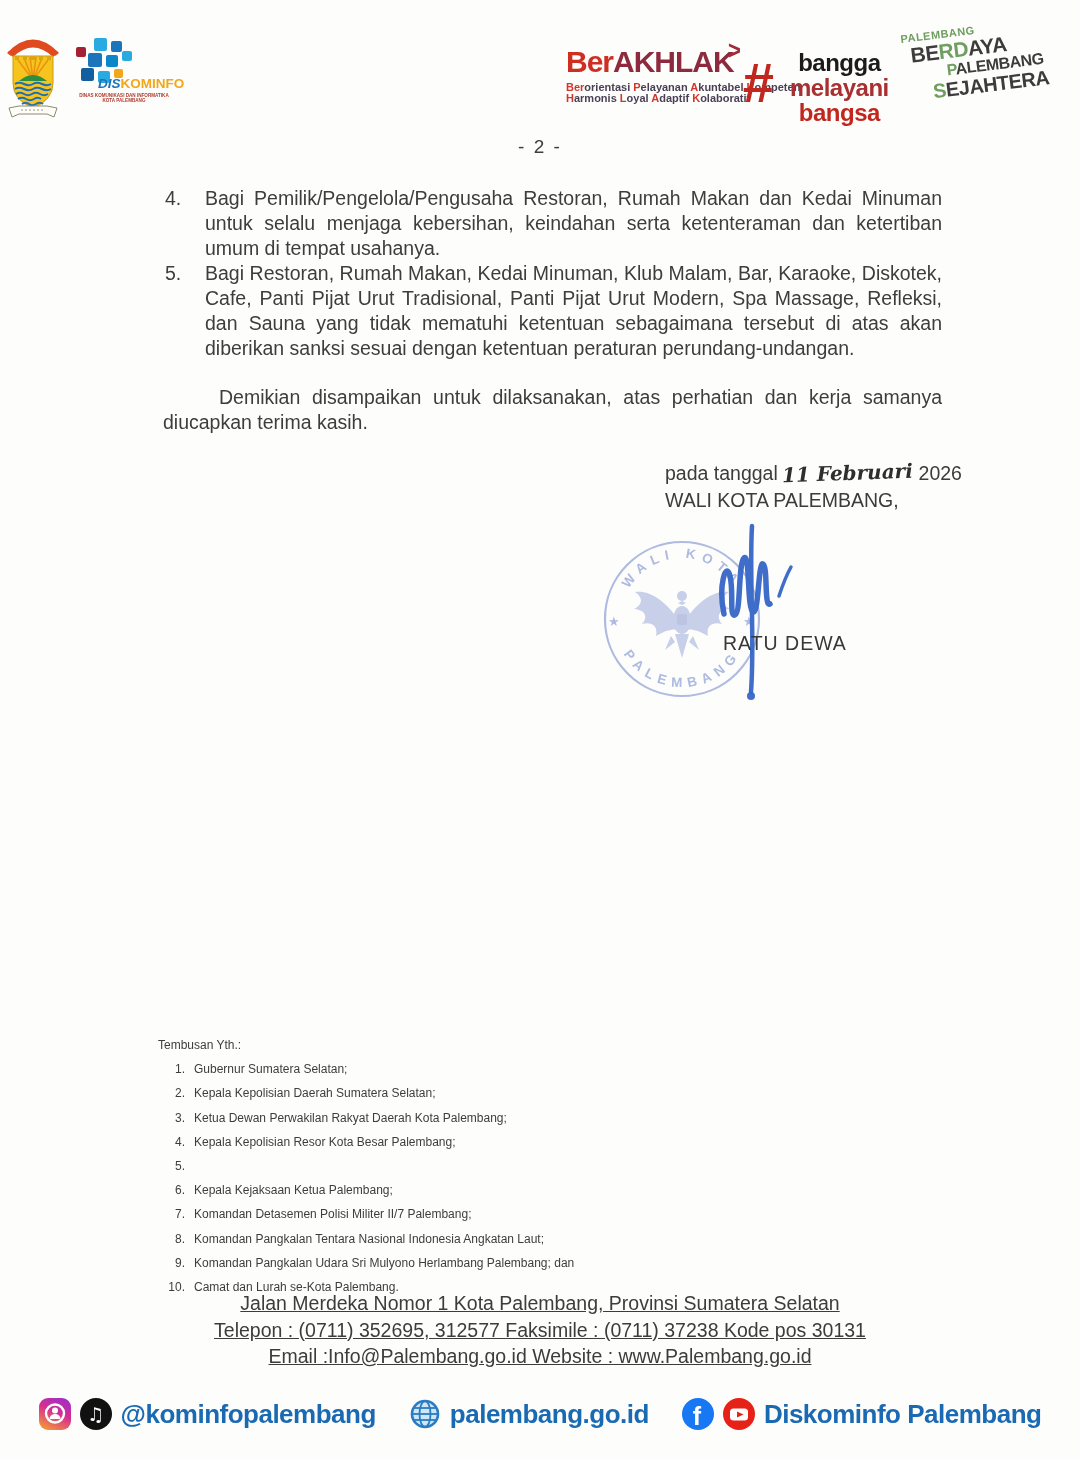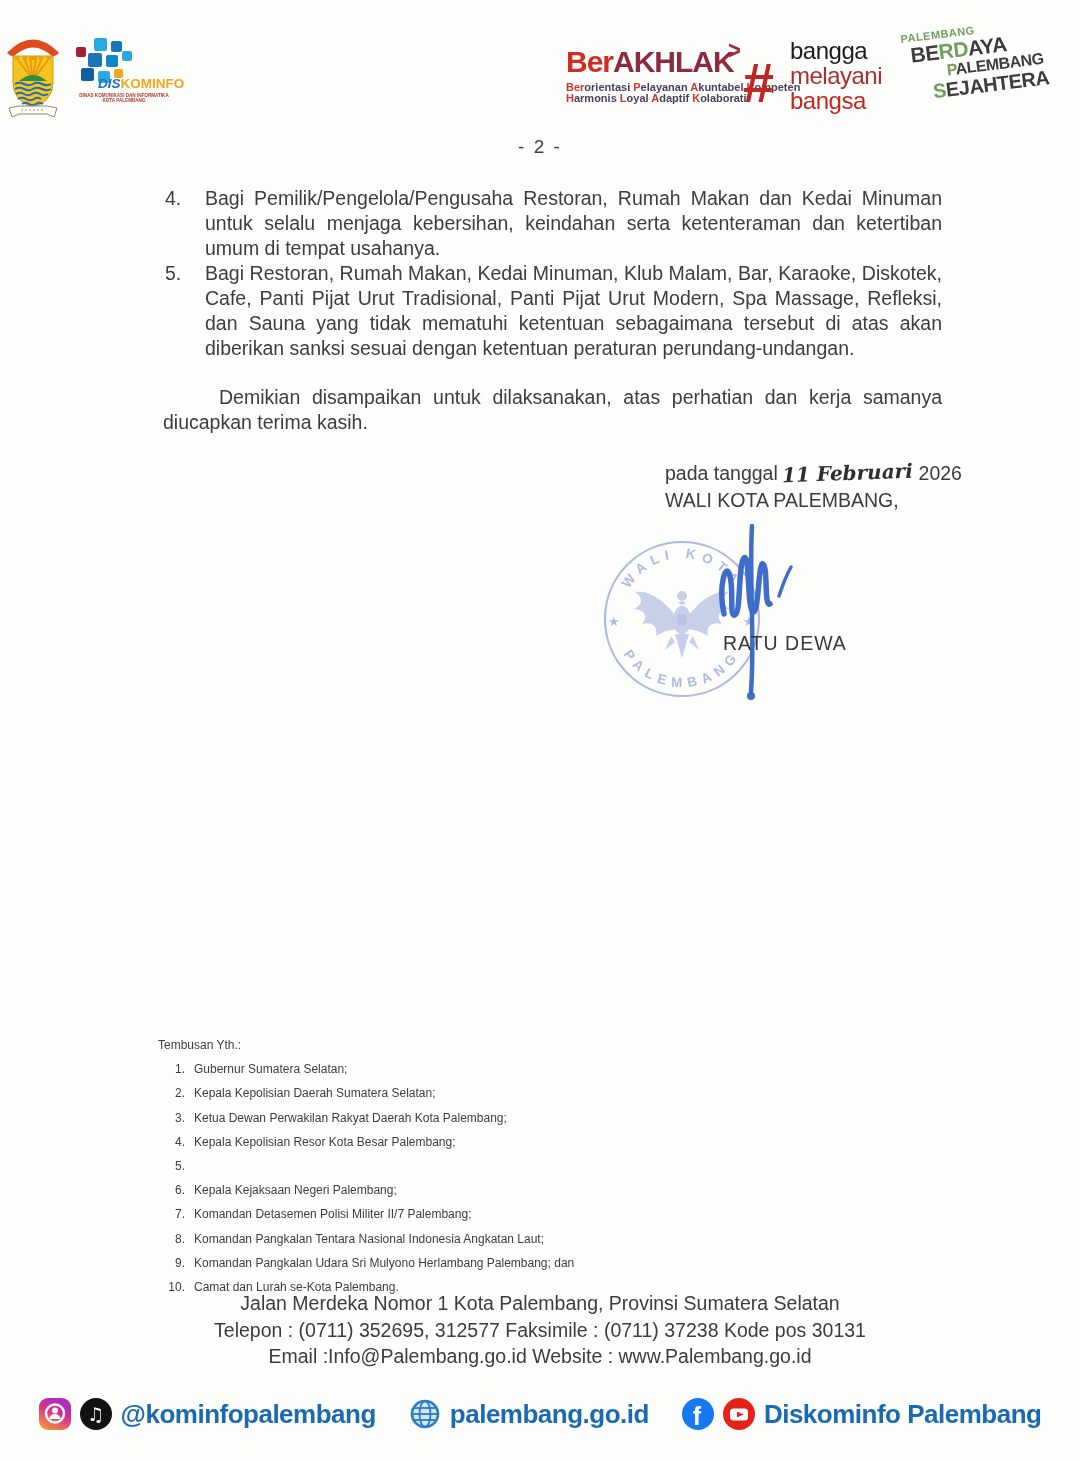--- a/index.html
+++ b/index.html
@@ -25,21 +25,21 @@
   .berakhlak { position:absolute; left:566px; top:46px; width:180px; }
   .bk-word { font-size:30px; font-weight:bold; letter-spacing:-1px; line-height:32px; white-space:nowrap; }
   .bk-red { color:#cf2e23; }
   .bk-maroon { color:#8e2a3e; }
   .bk-chev { position:absolute; left:162px; top:-8px; font-size:22px; font-weight:bold; color:#a32a39; transform:scaleY(1.2); }
   .bk-tagline { font-size:11px; font-weight:bold; color:#4a3f55; line-height:9.6px; white-space:nowrap; margin-top:5px; }
   .bk-tagline .tg-red { color:#d2362b; }
 
   .bangga { position:absolute; left:742px; top:38px; width:150px; }
   .bangga-hash { position:absolute; left:0; top:12px; font-size:56px; font-weight:bold; font-style:italic; color:#c0271e; }
-  .bangga-words { position:absolute; left:48px; top:0; font-size:24px; font-weight:normal; line-height:25px; letter-spacing:-0.5px; }
+  .bangga-words { position:absolute; left:48px; top:12px; font-size:24px; font-weight:bold; line-height:25px; letter-spacing:-0.5px;text-align:center; }
   .bg-black { color:#1d1a1a; } .bg-dred { color:#a83030; } .bg-red { color:#c0271e; }
 
   .berdaya { position:absolute; left:900px; top:34px; width:175px; transform:rotate(-7deg); transform-origin:left top;
              font-weight:bold; line-height:1; }
   .berdaya div { white-space:nowrap; }
   .bd1 { font-size:11px; letter-spacing:0.5px; }
   .bd2 { font-size:21px; margin-top:1px; margin-left:8px; letter-spacing:-0.5px;}
   .bd3 { font-size:16px; margin-top:1px; margin-left:42px; letter-spacing:-0.5px;}
   .bd4 { font-size:20px; margin-top:1px; margin-left:26px; letter-spacing:-0.5px;}
   .grn { color:#6f9e60; } .dk { color:#3c3c3c; }
@@ -63,21 +63,21 @@
   .signer-name { position:absolute; left:723px; top:632px; font-size:19.5px; color:#383838; letter-spacing:1px; }
   .signature-svg { position:absolute; left:712px; top:522px; }
 
   
   .tembusan { position:absolute; left:158px; top:1033px; font-size:12px; line-height:24.2px; color:#3d3d3d; }
   .tb-row { display:flex; }
   .tb-row .n { flex:0 0 36px; text-align:right; padding-right:9px; }
 
   
   .footer { position:absolute; left:0; top:1290px; width:1080px; text-align:center;
-            font-size:19.5px; line-height:26.5px; color:#3c3c3c; }
+            font-size:19.5px; line-height:26.5px; color:#3c3c3c;text-decoration:underline; }
 
   
   .social { position:absolute; left:0; top:1398px; width:1080px; display:flex;
             justify-content:center; align-items:center; column-gap:33px; }
   .sgroup { display:flex; align-items:center; column-gap:9px; }
   .slabel { font-size:26px; font-weight:bold; color:#1a6ab3; letter-spacing:-0.5px;text-align:center; }
   .icon { width:32px; height:32px; display:flex; align-items:center; justify-content:center; }
   .ig { border-radius:9px; background:linear-gradient(205deg,#9b30c9 5%,#d62e92 45%,#f1903c 90%); }
   .tt { border-radius:50%; background:#111; color:#fff; font-size:19px; font-weight:bold;
         font-family:"DejaVu Sans", sans-serif; }
@@ -234,21 +234,21 @@
       </div>
     <div class="tb-row">
         <span class="n">4.</span>
         <span>Kepala Kepolisian Resor Kota Besar Palembang;</span>
       </div>
     <div class="tb-row">
         <span class="n">5.</span>
       </div>
     <div class="tb-row">
         <span class="n">6.</span>
-        <span>Kepala Kejaksaan Negeri Palembang;</span>
+        <span>Kepala Kejaksaan Ketua Palembang;</span>
       </div>
     <div class="tb-row">
         <span class="n">7.</span>
         <span>Komandan Detasemen Polisi Militer II/7 Palembang;</span>
       </div>
     <div class="tb-row">
         <span class="n">8.</span>
         <span>Komandan Pangkalan Tentara Nasional Indonesia Angkatan Laut;</span>
       </div>
     <div class="tb-row">

